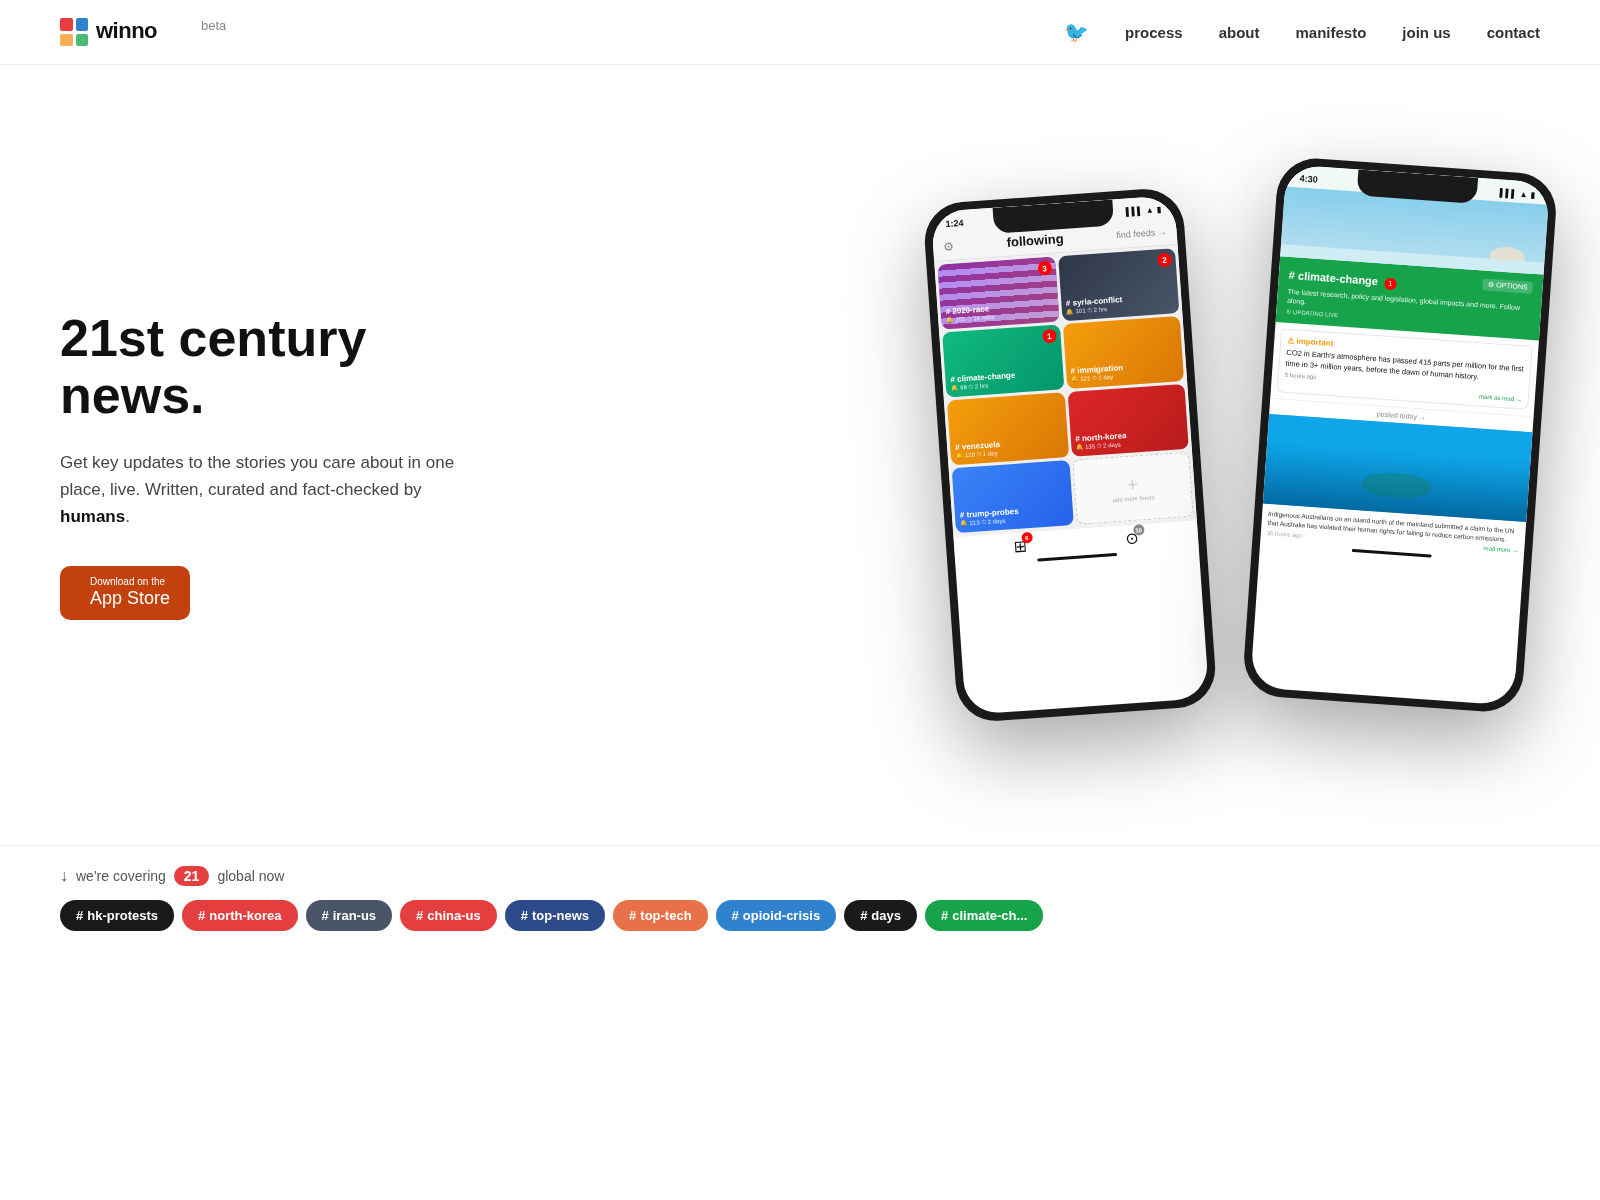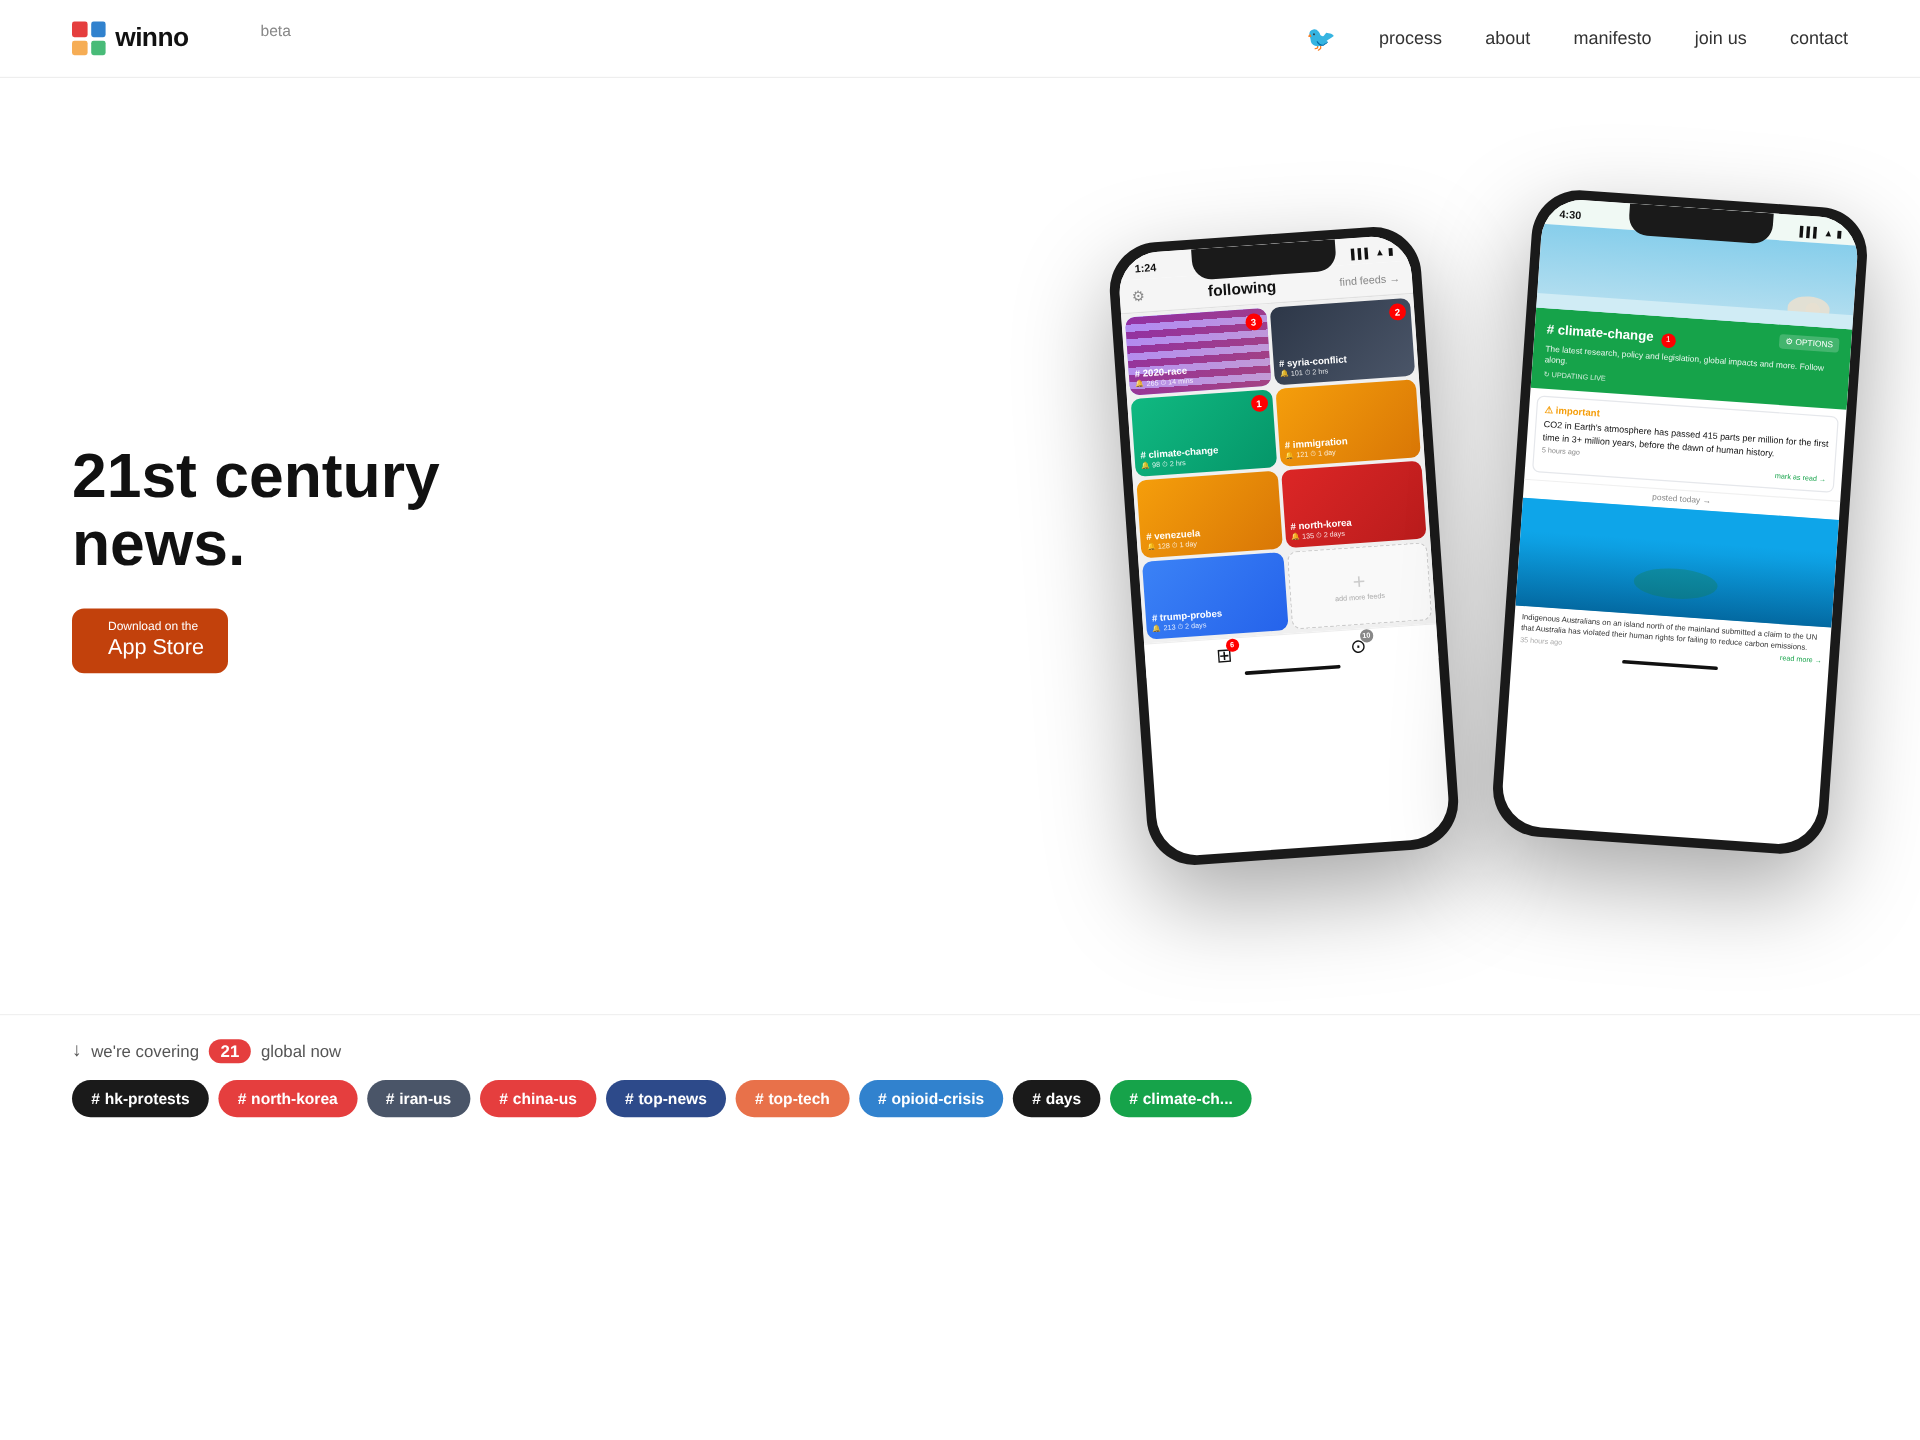--- a/index.html
+++ b/index.html
@@ -10,24 +10,24 @@
       display: flex; align-items: center; justify-content: space-between;
       padding: 18px 60px; border-bottom: 1px solid #eee;
       position: sticky; top: 0; background: #fff; z-index: 100;
     }
     .logo-area { display: flex; gap: 8px; }
     .logo-grid {
       display: grid; grid-template-columns: 1fr 1fr; gap: 3px; width: 28px; height: 28px;
     }
     .logo-grid span { border-radius: 2px; }
     .logo-text { font-size: 22px; font-weight: 700; letter-spacing: -0.5px; color: #111; }
-    .logo-beta { font-size: 13px; color: #888; font-weight: 400; margin-left: 18px; padding-left: 34px; }
+    .logo-beta { font-size: 13px; color: #888; font-weight: 400; margin-left: 2px; padding-left: 34px; }
     nav { display: flex; align-items: center; gap: 36px; }
     .twitter-icon { color: #1da1f2; font-size: 20px; }
-    nav a { text-decoration: none; color: #333; font-size: 15px; font-weight: 400; }
+    nav a { text-decoration: none; color: #333; font-size: 15px; font-weight: 700; }
 
     
     .hero {
       display: flex; align-items: center; justify-content: space-between;
       padding: 60px 60px 40px 60px; min-height: 780px; position: relative;
     }
     .hero-text { max-width: 420px; }
     .hero-title { font-size: 52px; font-weight: 800; line-height: 1.1; margin-bottom: 24px; }
     .hero-subtitle { font-size: 17px; color: #444; line-height: 1.6; margin-bottom: 36px; }
     .hero-subtitle strong { font-weight: 700; color: #111; }
@@ -202,20 +202,23 @@
     <a href="#">about</a>
     <a href="#">manifesto</a>
     <a href="#">join us</a>
     <a href="#">contact</a>
   </nav>
 </header>
 
 <section class="hero">
   <div class="hero-text">
     <h1 class="hero-title">21st century news.</h1>
+    <p class="hero-subtitle">
+      <span>Get key updates to the stories you care about in one place, live. Written, curated and fact-checked by </span><strong>humans</strong><span>.</span>
+    </p>
     <a href="#" class="app-store-btn">
       <span class="apple-icon"> </span>
       <div>
         <div class="btn-text-top">Download on the</div>
         <div class="btn-text-bottom">App Store</div>
       </div>
     </a>
   </div>
 
   <div class="phones-area">

